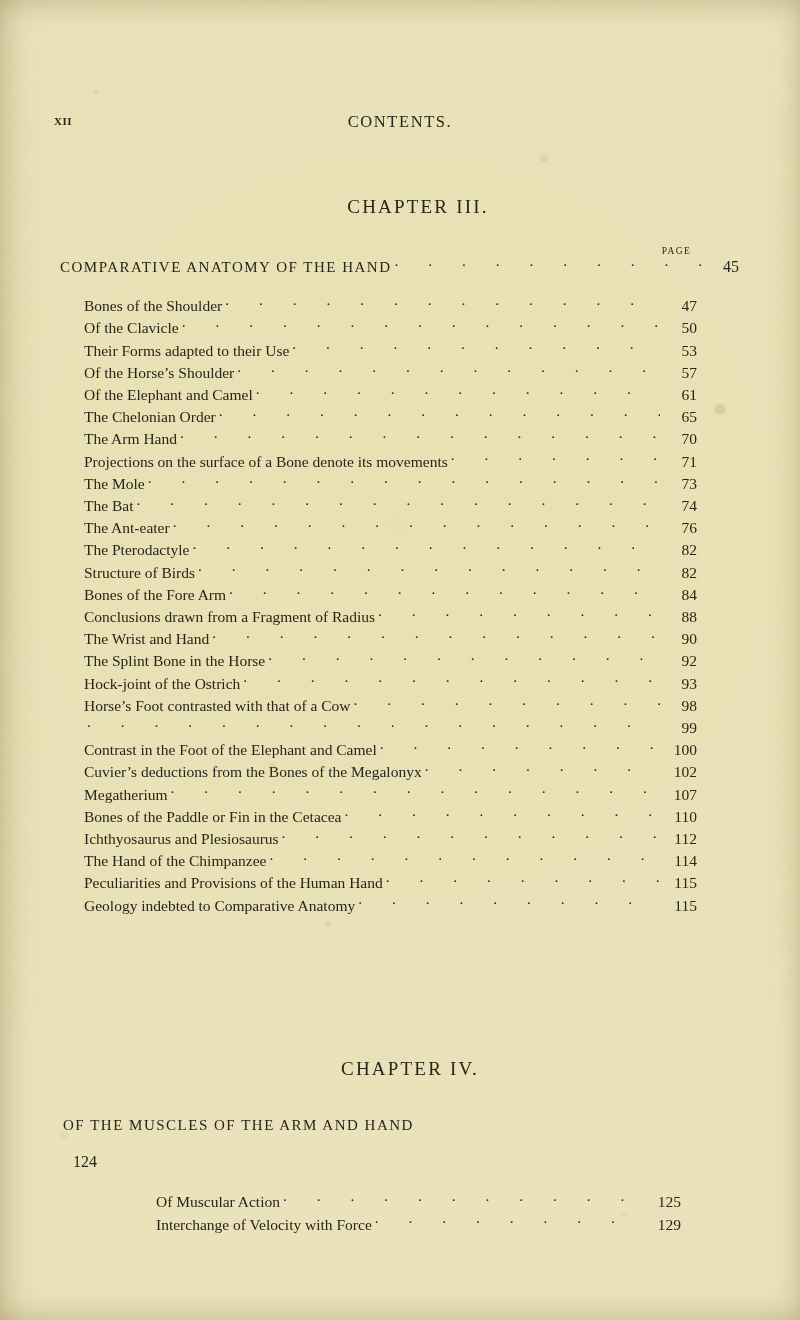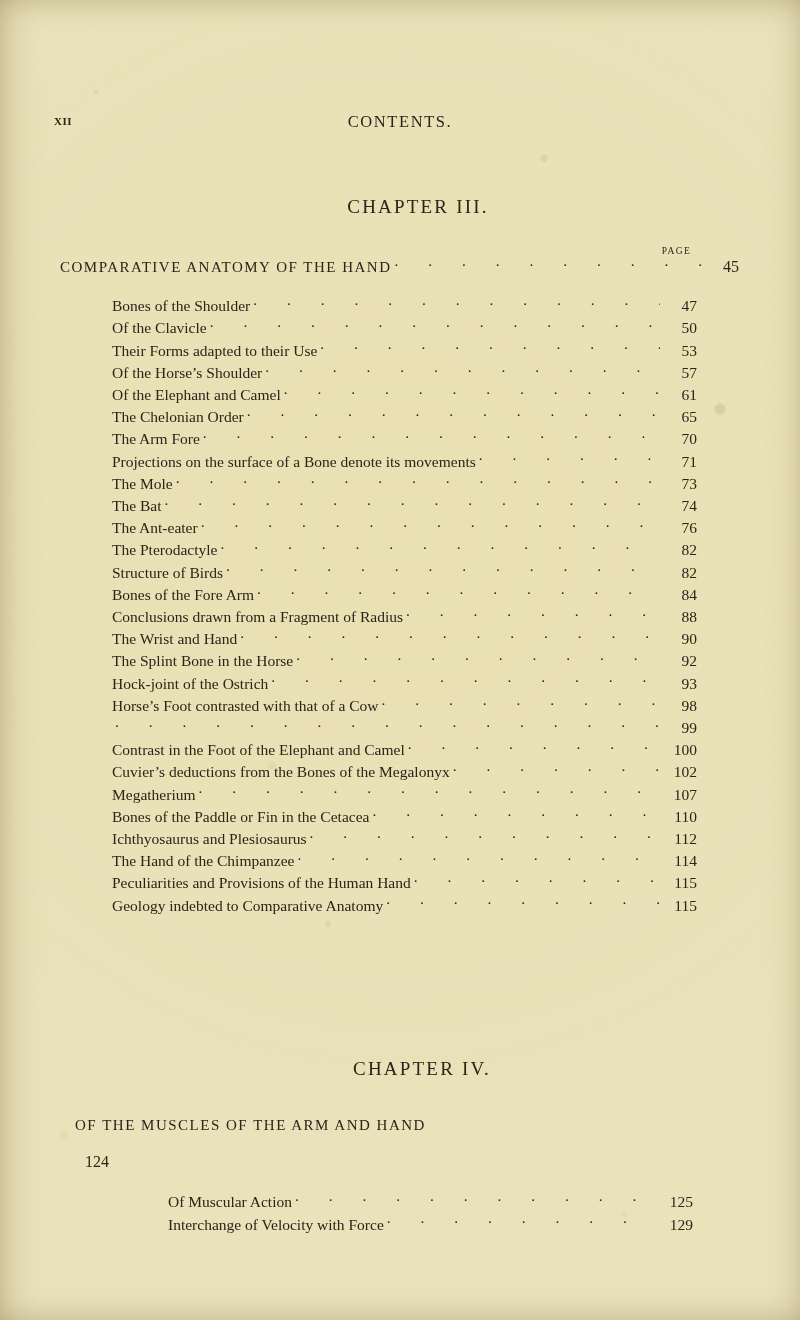--- a/index.html
+++ b/index.html
@@ -133,23 +133,23 @@
     font-size: 15px;
     letter-spacing: 1.5px;
   }
   .chapter-entry .toc-label { font-variant: small-caps; }
   .chapter-entry .toc-num { letter-spacing: 0; font-size: 16px; }
 
   
   .ch3 { position: absolute; top: 196px; left: 0; width: 800px; }
   .ch3 .chapter-entry { margin-left: 60px; margin-right: 61px; }
   .ch3 .page-col-label { margin-right: 103px; }
-  .ch3-list { margin-left: 112px; margin-right: 103px; margin-top: 17px; }
-
-  .ch4 { position: absolute; top: 1058px; left: 0; width: 784px; padding-left: 12px; }
+  .ch3-list { margin-left: 84px; margin-right: 103px; margin-top: 17px; }
+
+  .ch4 { position: absolute; top: 1058px; left: 0; width: 784px; }
   .ch4 .chapter-entry { margin-left: 60px; margin-right: 103px; flex-direction: column; }
   .ch4-list { margin-left: 156px; margin-right: 103px; margin-top: 18px; }
 </style>
 </head>
 <body>
 
 <div class="paper-texture"></div>
 <div class="edge-shade"></div>
 
 <div class="page">
@@ -195,21 +195,21 @@
         <span class="toc-label">Of the Elephant and Camel</span>
         <span class="leaders"></span>
         <span class="toc-num">61</span>
       </div>
       <div class="toc-line">
         <span class="toc-label">The Chelonian Order</span>
         <span class="leaders"></span>
         <span class="toc-num">65</span>
       </div>
       <div class="toc-line">
-        <span class="toc-label">The Arm Fore</span>
+        <span class="toc-label">The Arm Hand</span>
         <span class="leaders"></span>
         <span class="toc-num">70</span>
       </div>
       <div class="toc-line">
         <span class="toc-label">Projections on the surface of a Bone denote its movements</span>
         <span class="leaders"></span>
         <span class="toc-num">71</span>
       </div>
       <div class="toc-line">
         <span class="toc-label">The Mole</span>

